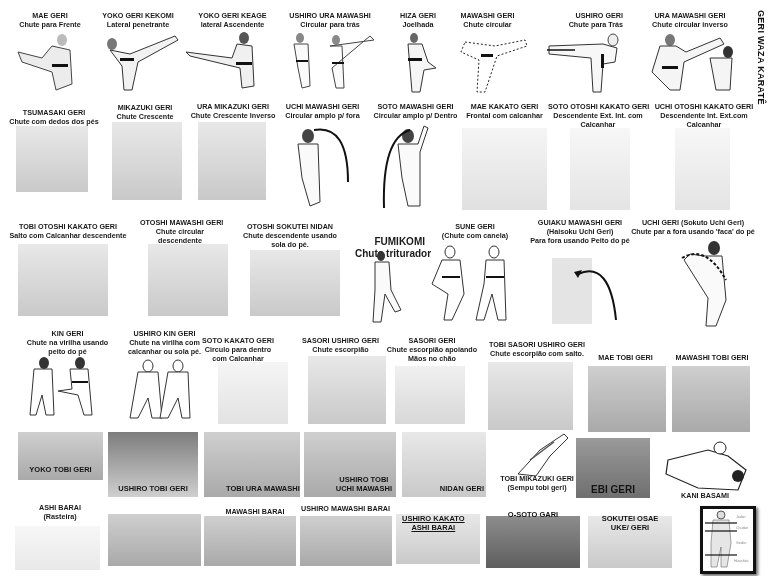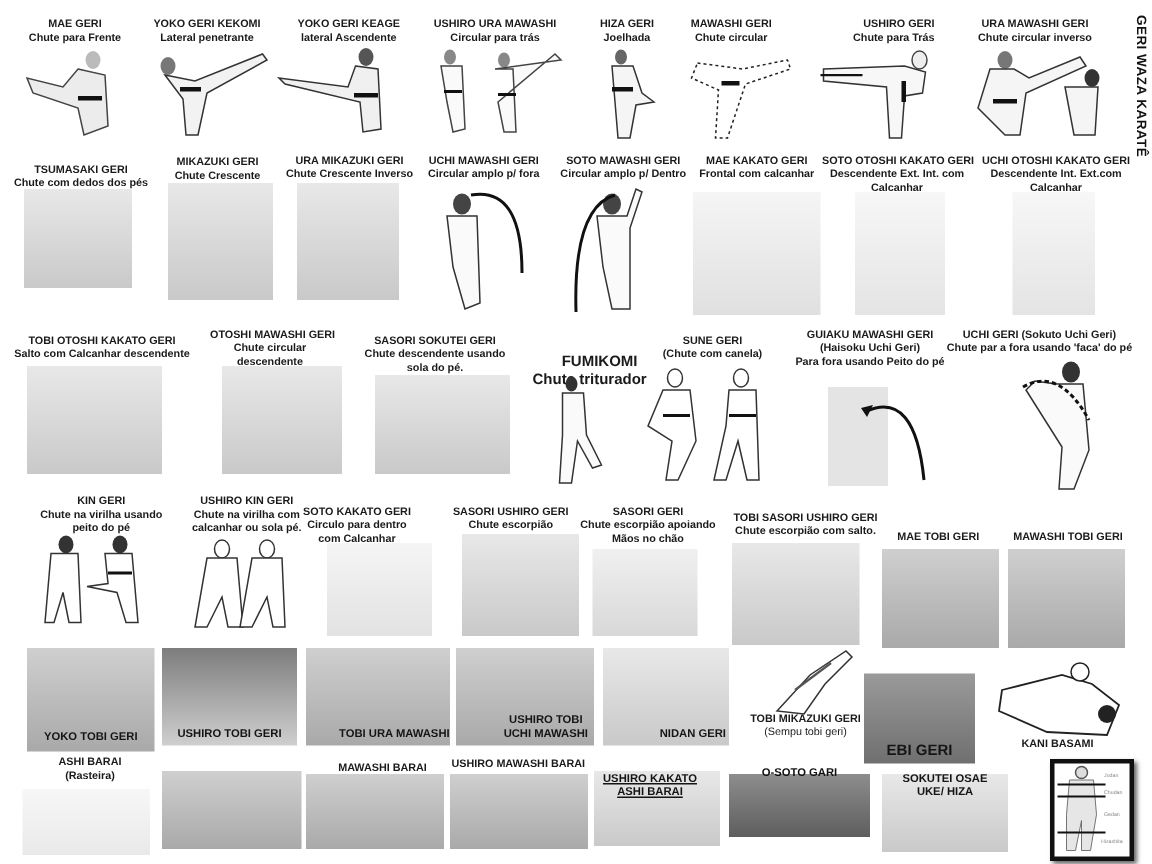--- a/index.html
+++ b/index.html
@@ -174,21 +174,21 @@
 <div class="photo light" style="left:18px;top:244px;width:90px;height:72px;"></div>
 
 <div class="lbl" style="left:140px;top:218px;width:80px;">
     <span class="t">OTOSHI MAWASHI GERI</span>
     <span class="s">Chute circular</span>
     <span class="s">descendente</span>
   </div>
 <div class="photo light" style="left:148px;top:244px;width:80px;height:72px;"></div>
 
 <div class="lbl" style="left:240px;top:222px;width:100px;">
-    <span class="t">SASORI SOKUTEI GERI</span>
+    <span class="t">OTOSHI SOKUTEI NIDAN</span>
     <span class="s">Chute descendente usando</span>
     <span class="s">sola do pé.</span>
   </div>
 <div class="photo light" style="left:250px;top:250px;width:90px;height:66px;"></div>
 
 <div class="lbl big" style="left:355px;top:236px;width:70px;text-align:right;">
     <span class="t">FUMIKOMI</span>
     <span class="s">Chute triturador</span>
   </div>
 <svg class="fig" style="left:355px;top:250px;" width="55" height="78">
@@ -284,21 +284,21 @@
 <div class="lbl" style="left:588px;top:353px;width:75px;">
     <span class="t">MAE TOBI GERI</span>
   </div>
 <div class="photo" style="left:588px;top:366px;width:78px;height:66px;"></div>
 
 <div class="lbl" style="left:672px;top:353px;width:80px;">
     <span class="t">MAWASHI TOBI GERI</span>
   </div>
 <div class="photo" style="left:672px;top:366px;width:78px;height:66px;"></div>
 
-<div class="photo" style="left:18px;top:432px;width:85px;height:69px;">
+<div class="photo" style="left:18px;top:432px;width:85px;height:48px;">
   <div class="cap" style="left:0;right:0;bottom:6px;">YOKO TOBI GERI</div>
 </div>
 
 <div class="photo dark" style="left:108px;top:432px;width:90px;height:65px;background:linear-gradient(180deg,#7d7d7d,#cfcfcf);">
   <div class="cap" style="left:0;right:0;bottom:4px;">USHIRO TOBI GERI</div>
 </div>
 
 <div class="photo" style="left:204px;top:432px;width:96px;height:65px;">
   <div class="cap" style="left:2px;bottom:4px;margin-left:20px;">TOBI URA MAWASHI</div>
 </div>
@@ -313,24 +313,24 @@
 <div class="photo light" style="left:402px;top:432px;width:84px;height:65px;">
   <div class="cap" style="right:2px;bottom:4px;">NIDAN GERI</div>
 </div>
 
 <svg class="fig" style="left:510px;top:430px;" width="60" height="48">
     <path d="M8 44 L30 20 L54 4 L58 8 L40 26 L26 46 Z" fill="#fff" stroke="#333"></path>
     <path d="M20 30 L44 12" stroke="#555" stroke-width="1.5"></path>
   </svg>
 <div class="lbl" style="left:492px;top:474px;width:90px;">
     <span class="t">TOBI MIKAZUKI GERI</span>
-    <span class="s" style="font-weight:normal">(Sempu tobi geri)</span>
-  </div>
-
-<div class="photo" style="left:576px;top:438px;width:74px;height:60px;background:linear-gradient(180deg,#9a9a9a,#6f6f6f);margin-top:11px;">
+    <span class="s" style="font-weight:bold">(Sempu tobi geri)</span>
+  </div>
+
+<div class="photo" style="left:576px;top:438px;width:74px;height:60px;background:linear-gradient(180deg,#9a9a9a,#6f6f6f);">
   <div class="cap" style="left:0;right:0;bottom:2px;font-size:10px;line-height:12px;">EBI GERI</div>
 </div>
 
 <svg class="fig" style="left:658px;top:440px;" width="95" height="56">
     <path d="M10 20 L50 10 L70 16 L88 30 L80 50 L40 48 L8 34 Z" fill="#fff" stroke="#222" stroke-width="1.2"></path>
     <ellipse cx="62" cy="8" rx="6" ry="6" fill="#fff" stroke="#222"></ellipse>
     <ellipse cx="80" cy="36" rx="6" ry="6" fill="#222"></ellipse>
   </svg>
 <div class="lbl" style="left:665px;top:491px;width:80px;">
     <span class="t">KANI BASAMI</span>
@@ -354,28 +354,28 @@
   </div>
 <div class="photo" style="left:300px;top:516px;width:92px;height:50px;"></div>
 
 <div class="photo light" style="left:396px;top:514px;width:84px;height:50px;">
   <div class="cap" style="left:6px;top:0;text-decoration:underline;">
       <span style="display:block">USHIRO KAKATO</span>
       <span style="display:block">ASHI BARAI</span>
     </div>
 </div>
 
-<div class="photo dark" style="left:486px;top:516px;width:94px;height:42px;">
+<div class="photo dark" style="left:486px;top:516px;width:94px;height:52px;">
   <div class="cap" style="left:0;right:0;top:-6px;color:#111;">O-SOTO GARI</div>
 </div>
 
 <div class="photo light" style="left:588px;top:516px;width:84px;height:52px;">
   <div class="cap" style="left:0;right:0;top:-2px;">
       <span style="display:block">SOKUTEI OSAE</span>
-      <span style="display:block">UKE/ HIZA</span>
+      <span style="display:block">UKE/ GERI</span>
     </div>
 </div>
 
 <div style="position:absolute;left:700px;top:506px;width:50px;height:62px;border:3px solid #111;background:#fff;box-shadow:2px 2px 3px #666;">
   <svg width="50" height="62">
     <ellipse cx="18" cy="6" rx="4" ry="4" fill="#ddd" stroke="#555"></ellipse>
     <path d="M10 11 L26 11 L28 34 L24 58 L18 58 L18 38 L14 58 L8 58 L8 34 Z" fill="#e6e6e6" stroke="#666" stroke-width="0.6"></path>
     <line x1="2" y1="14" x2="34" y2="14" stroke="#111" stroke-width="1.2"></line>
     <line x1="2" y1="22" x2="34" y2="22" stroke="#111" stroke-width="1.2"></line>
     <line x1="2" y1="46" x2="34" y2="46" stroke="#111" stroke-width="1.2"></line>

